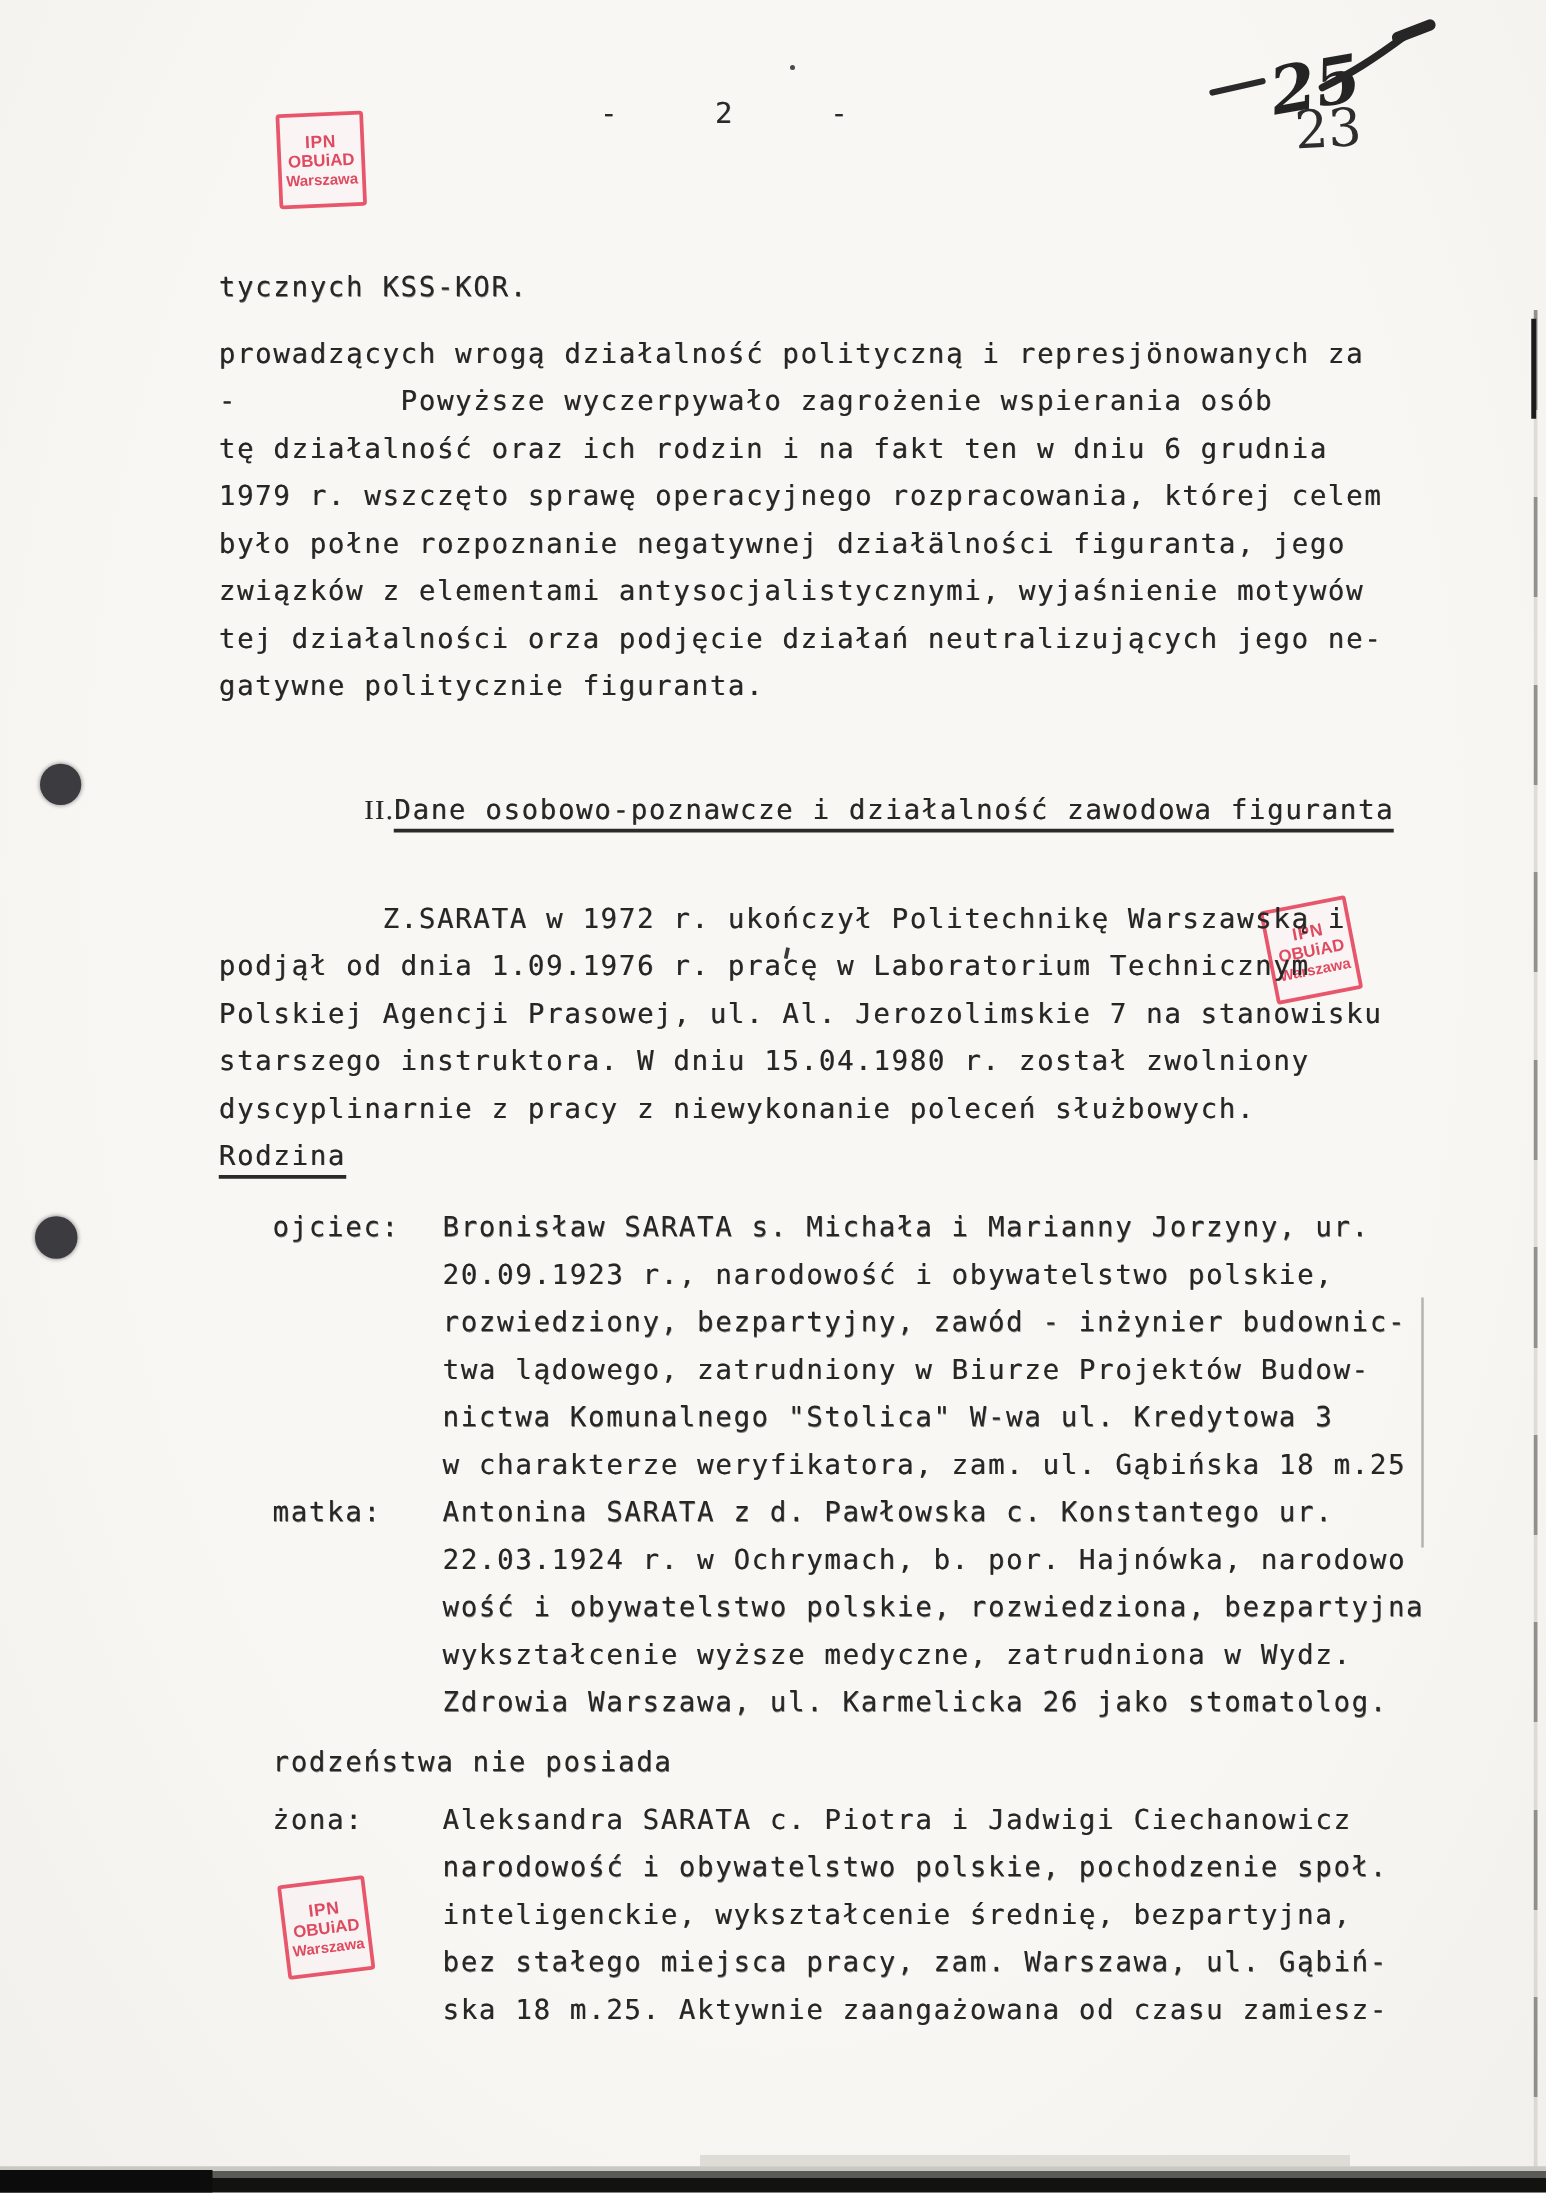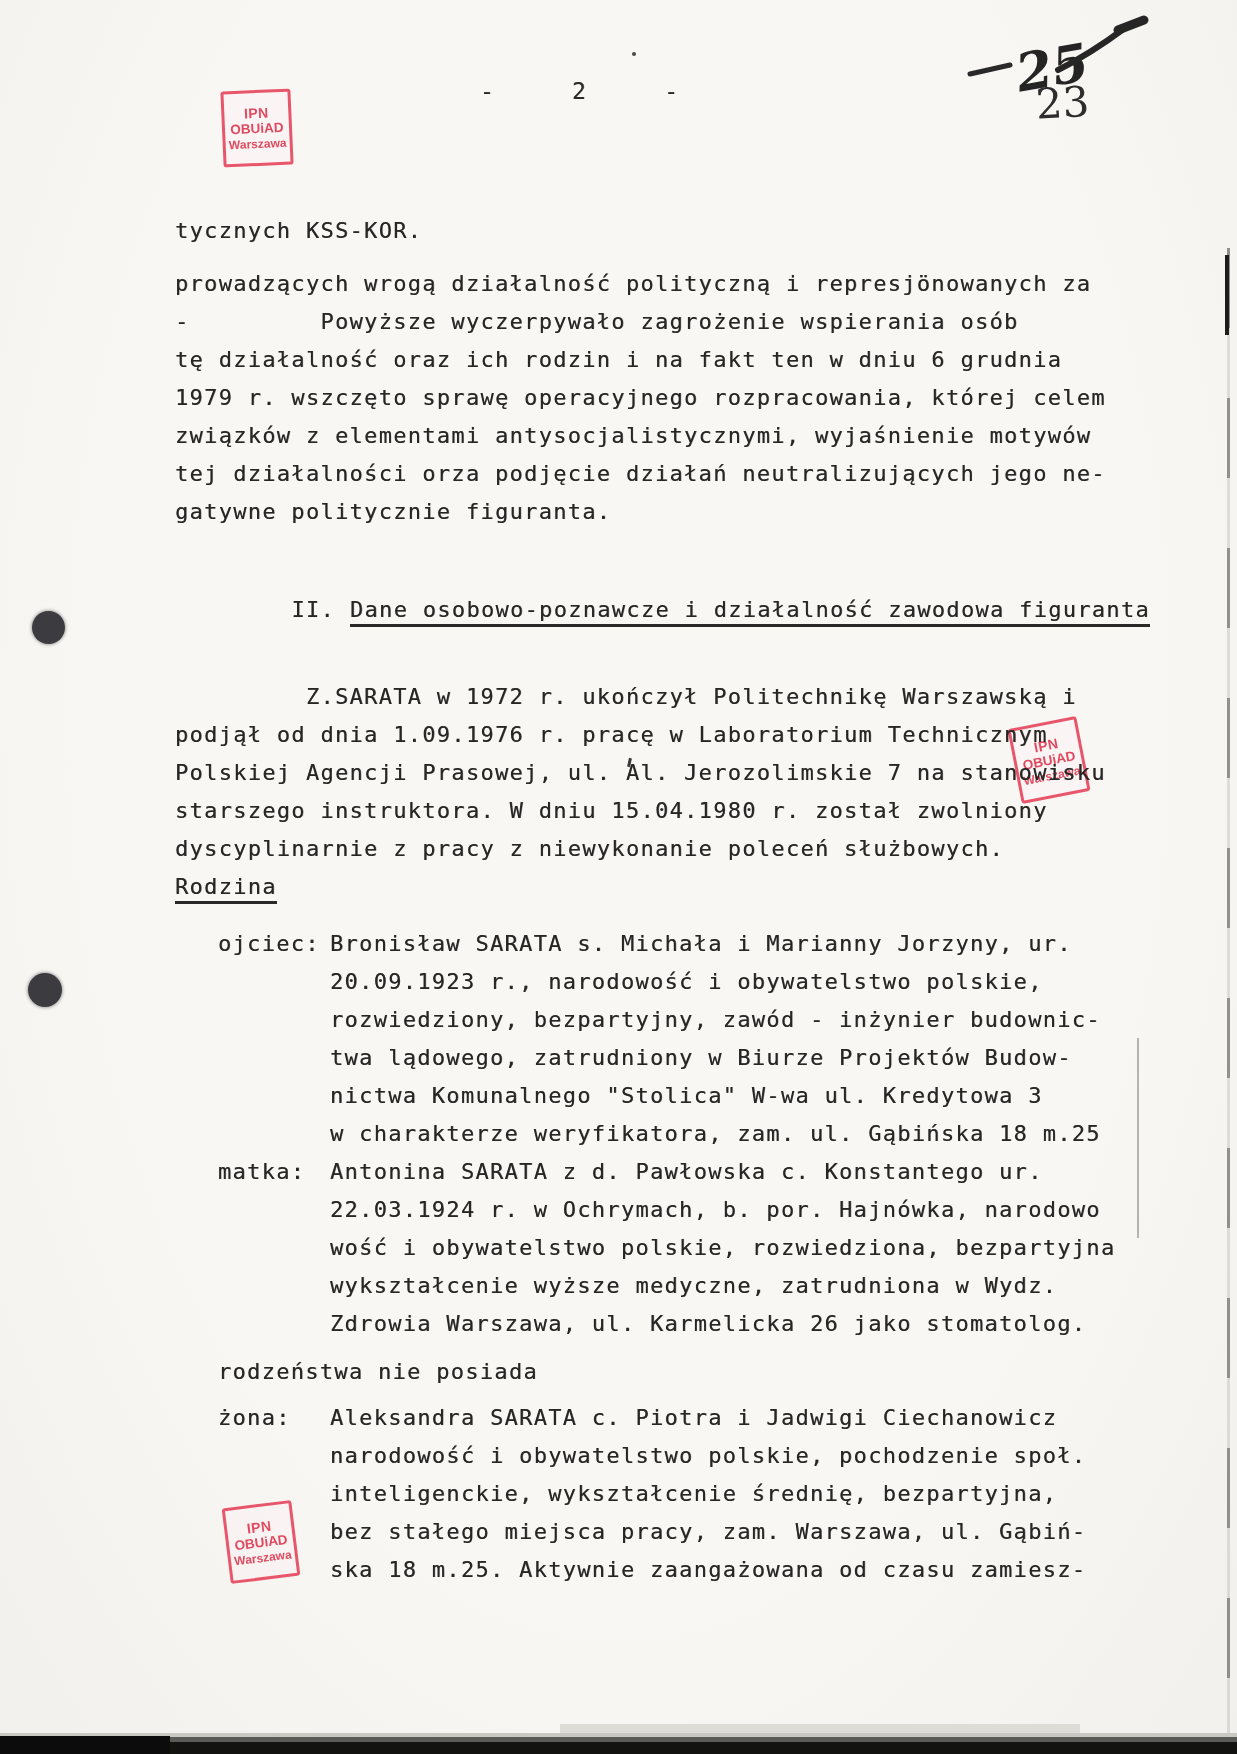--- a/index.html
+++ b/index.html
@@ -19,22 +19,22 @@
   .block{margin:0;}
   #para1{margin-top:15px;}
   #heading2{margin-top:22px;}
   #para2{margin-top:11px;}
   #rodzina{}
   #father{margin-top:19px;}
   #mother{margin-top:0;}
   #siblings{margin-top:10px;}
   #wife{margin-top:8px;}
   .ul{border-bottom:3px solid #2b2a29;padding-bottom:2px;}
-  .secnum{margin-right:15px;}
-  .entry{display:flex;align-items:flex-start;}
+  .secnum{font-family:Liberation Serif, serif;}
+  .entry{display:flex;align-items:flex-start;gap:24px;}
   .lab{flex:0 0 155px;box-sizing:border-box;padding-left:43px;}
   .val{flex:1 1 auto;}
   .indent{padding-left:43px;}
   
   .pagenum{
     position:absolute;left:480px;top:78px;color:#2a2a2a;
     font-size:23px;letter-spacing:1.5px;white-space:pre;
     text-shadow:0.4px 0.3px 0 rgba(35,35,35,.5);
   }
   
@@ -111,20 +111,21 @@
 
     <div class="block" id="opening">
       <div class="ln">tycznych KSS-KOR.</div>
     </div>
 
     <div class="block" id="para1">
       <div class="ln">prowadzących wrogą działalność polityczną i represjönowanych za</div>
       <div class="ln">-         Powyższe wyczerpywało zagrożenie wspierania osób</div>
       <div class="ln">tę działalność oraz ich rodzin i na fakt ten w dniu 6 grudnia</div>
       <div class="ln">1979 r. wszczęto sprawę operacyjnego rozpracowania, której celem</div>
+      <div class="ln">było połne rozpoznanie negatywnej działälności figuranta, jego</div>
       <div class="ln">związków z elementami antysocjalistycznymi, wyjaśnienie motywów</div>
       <div class="ln">tej działalności orza podjęcie działań neutralizujących jego ne-</div>
       <div class="ln">gatywne politycznie figuranta.</div>
     </div>
 
     <div class="block" id="heading2">
       <div class="ln">
         <span class="secnum">II.</span><span class="ul">Dane osobowo-poznawcze i działalność zawodowa figuranta</span>
       </div>
     </div>

